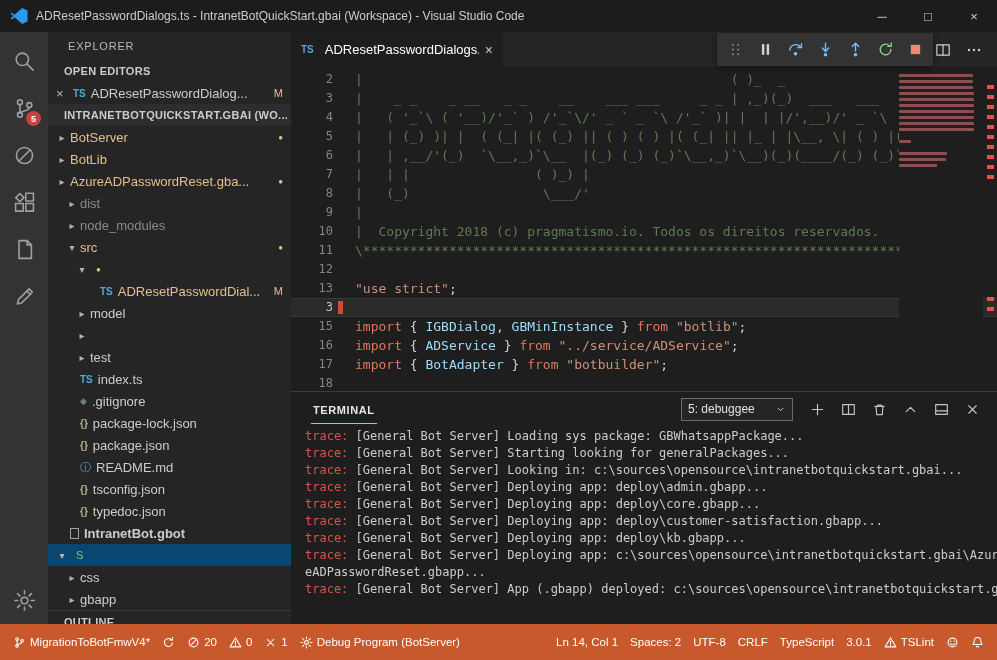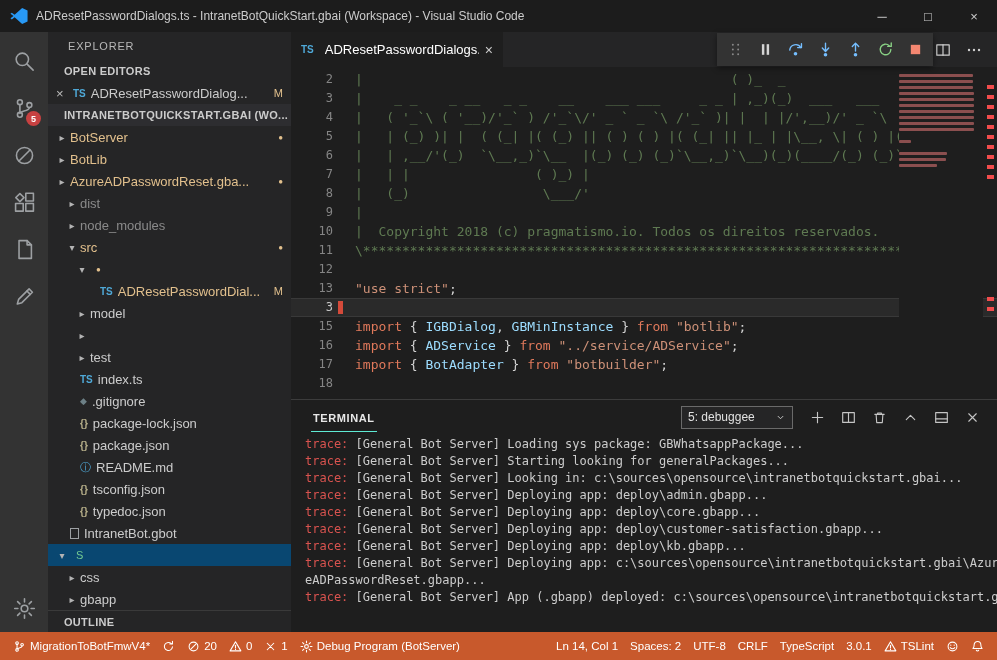--- a/index.html
+++ b/index.html
@@ -78,21 +78,21 @@
 .term-select{width:112px;height:23px;background:#252526;border:1px solid #6a6a6a;color:#e0e0e0;font-size:12px;display:flex;align-items:center;padding:0 6px;gap:6px}
 .term-select span{flex:1;white-space:nowrap;overflow:hidden}
 .term-select .ic{width:11px;height:11px;flex:none}
 .term-actions{display:flex;align-items:center;gap:2px;color:#c5c5c5}
 .ta-btn{width:29px;height:26px;display:flex;align-items:center;justify-content:center}
 .ta-btn .ic{width:15px;height:15px}
 .term-body{flex:1;overflow:hidden;padding:2px 0 0 14px;font-family:"DejaVu Sans Mono","Liberation Mono",monospace;font-size:12px;line-height:17px;color:#cccccc}
 .term-line{white-space:pre;height:17px;overflow:hidden}
 .t-red{color:#d9534f}
 
-.statusbar{height:28px;flex:none;background:#c8592c;display:flex;align-items:center;color:#ffffff;font-size:11.5px;padding:0 8px}
+.statusbar{height:36px;flex:none;background:#c8592c;display:flex;align-items:center;color:#ffffff;font-size:11.5px;padding:0 8px}
 .sb-left,.sb-right{display:flex;align-items:center;gap:2px;height:100%}
 .sb-right{margin-left:auto}
 .sbi{display:flex;align-items:center;gap:4px;padding:0 5px;height:100%;white-space:nowrap}
 .sbi .ic{width:13px;height:13px;stroke-width:1.3px}
 
 .ic{fill:none;stroke:currentColor;stroke-width:1.2px;stroke-linecap:round;stroke-linejoin:round}
 </style>
 </head>
 <body>
 
@@ -372,21 +372,21 @@
           <div class="trow" style="padding-left: 18px;">
             <span class="tw-arrow"></span>
             <span class="fico fico-json">{}</span>
             <span class="trow-label">tsconfig.json</span>
           </div>
           <div class="trow" style="padding-left: 18px;">
             <span class="tw-arrow"></span>
             <span class="fico fico-json">{}</span>
             <span class="trow-label">typedoc.json</span>
           </div>
-          <div class="trow" style="padding-left: 8px;">
+          <div class="trow" style="padding-left: 8px; font-weight: bold;">
             <span class="tw-arrow"></span>
             <span class="fico fico-box"></span>
             <span class="trow-label">IntranetBot.gbot</span>
           </div>
           <div class="trow sel" style="padding-left: 8px;">
             <span class="tw-arrow">▾</span>
             <span class="badge-m">S</span>
           </div>
           <div class="trow" style="padding-left: 18px;">
             <span class="tw-arrow">▸</span>

